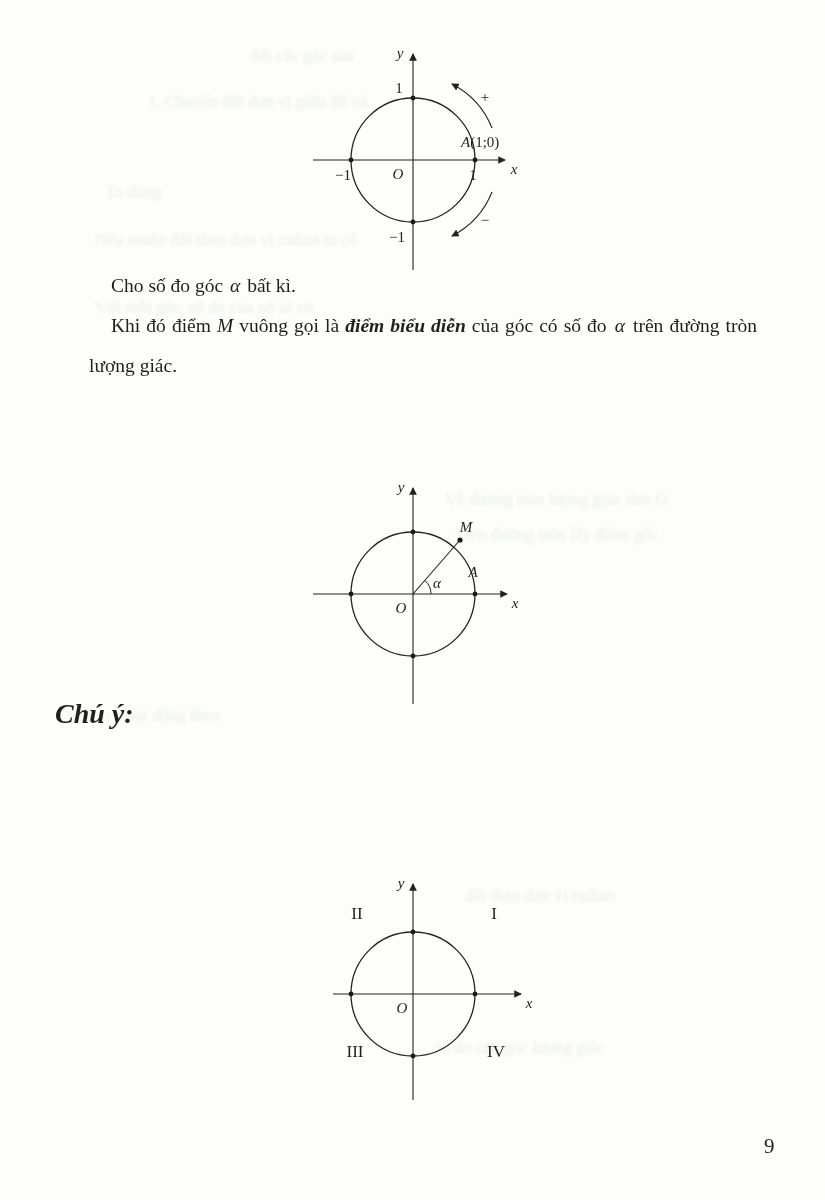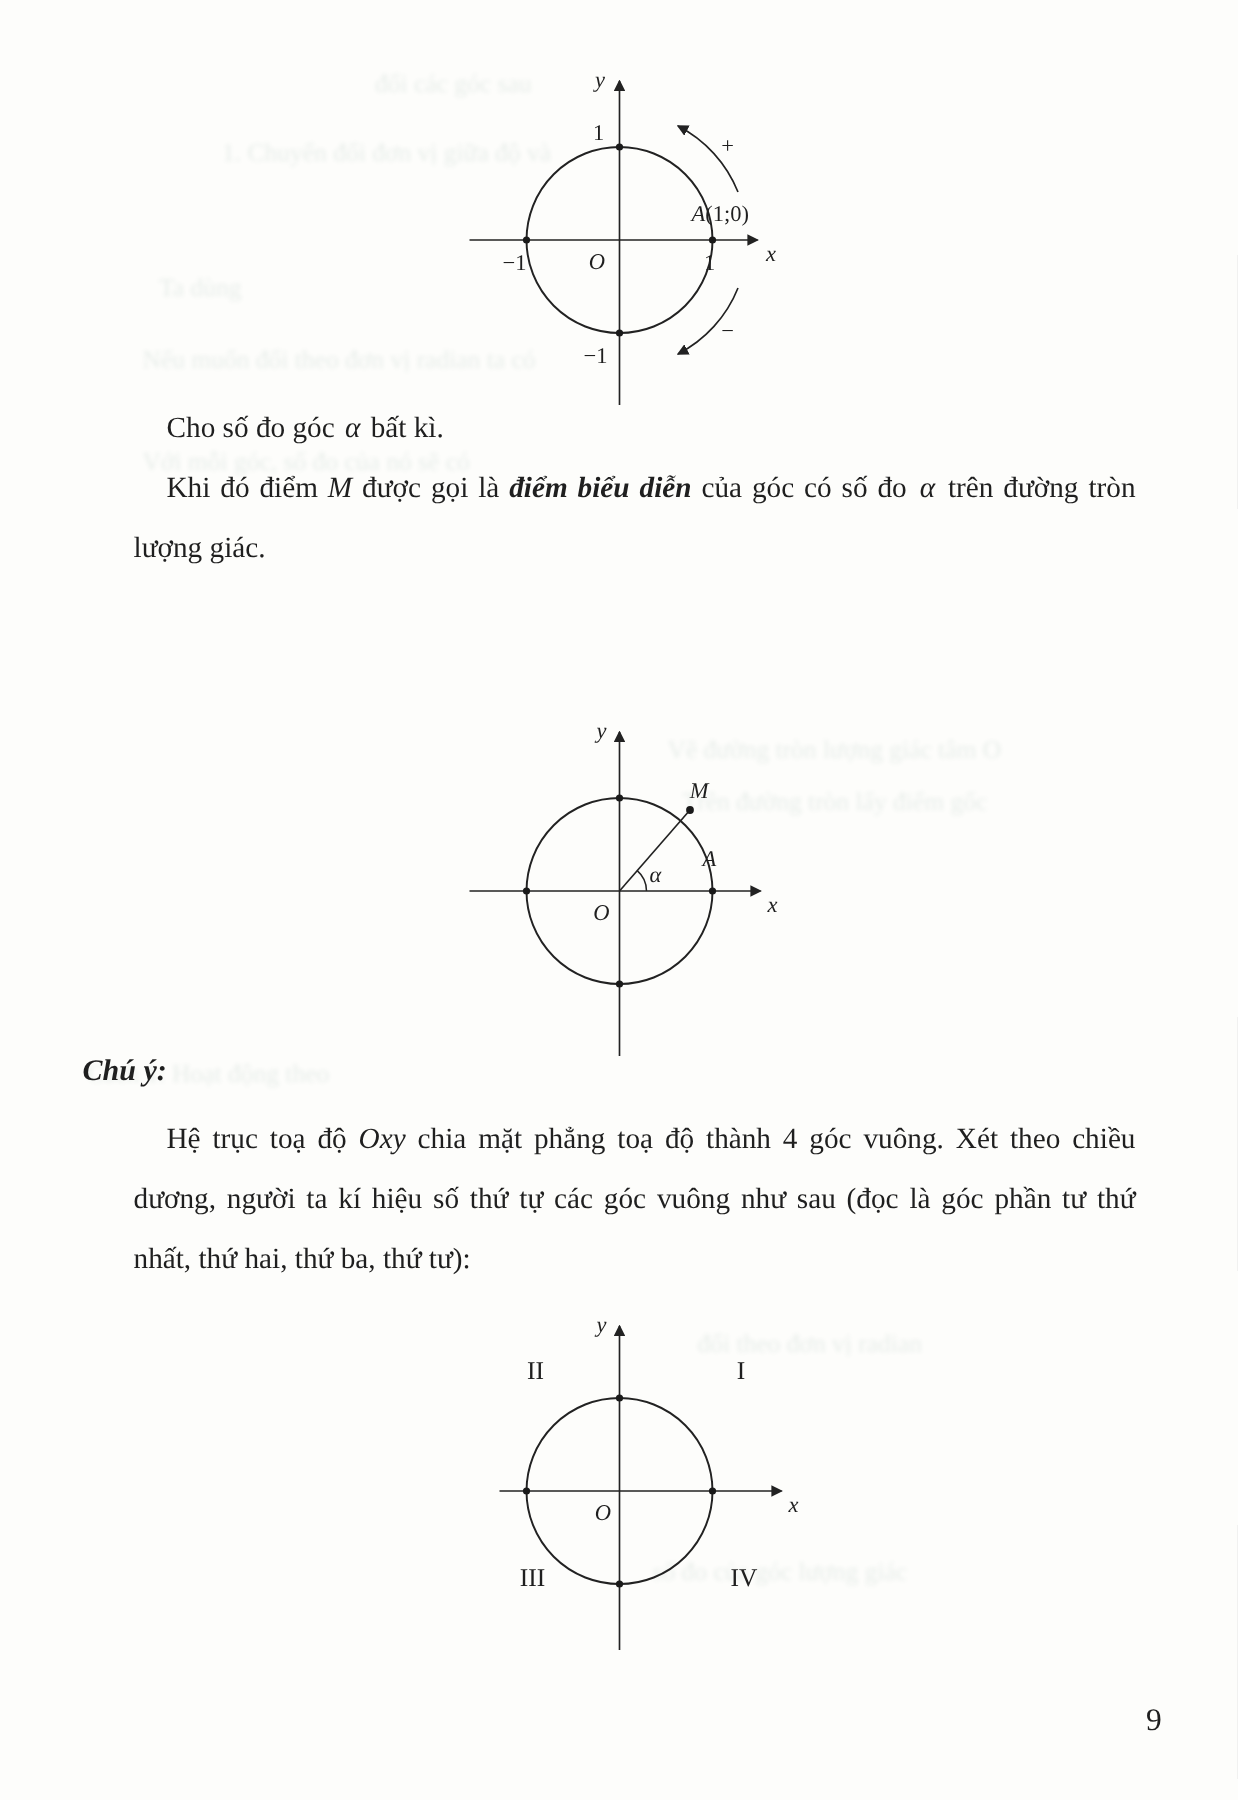--- a/index.html
+++ b/index.html
@@ -35,21 +35,21 @@
     text-align: justify;
     text-indent: 22px;
     margin-left: 34px;
   }
   .var { font-style: italic; }
   .greek { font-style: italic; padding: 0 2px; }
   .bi { font-style: italic; font-weight: bold; }
   .paren { font-size: 26px; font-style: normal; vertical-align: -2px; line-height: 0; }
   .note-heading {
     position: absolute; left: 55px; top: 700px;
-    font-size: 20px; font-weight: bold; font-style: italic;
+    font-size: 28px; font-weight: bold; font-style: italic;
     line-height: 28px; z-index: 2;
   }
   .page-number {
     position: absolute; left: 764px; top: 1134px;
     font-size: 21px; z-index: 2;
   }
   
   .diagram {
     position: absolute; left: 50%;
     transform: translateX(-50%);
@@ -108,21 +108,21 @@
     <text x="182" y="142" text-anchor="middle">1</text>
     <text x="106" y="204" text-anchor="middle">−1</text>
     <text class="it" x="107" y="141" text-anchor="middle">O</text>
     <text x="170" y="109"><tspan class="it" font-style="italic">A</tspan><tspan>(1;0)</tspan></text>
     <text x="194" y="64" text-anchor="middle" font-size="16">+</text>
     <text x="194" y="187" text-anchor="middle" font-size="16">−</text>
   </svg>
 
   <div class="textblock" style="top:266px;">
     <p><span>Cho số đo góc </span><span class="greek">α</span><span> bất kì.</span></p>
-    <p><span>Khi đó điểm </span><span class="var">M</span><span> được gọi là </span><span class="bi">điểm biểu diễn</span><span> của góc có số đo </span><span class="greek">α</span><span> trên đường tròn lượng giác.</span></p>
+    <p><span>Khi đó điểm </span><span class="var">M</span><span> vuông gọi là </span><span class="bi">điểm biểu diễn</span><span> của góc có số đo </span><span class="greek">α</span><span> trên đường tròn lượng giác.</span></p>
   </div>
 
   <svg id="diagram2" class="diagram" width="236" height="240" viewBox="0 0 236 240">
     <defs>
       <marker id="arr2" viewBox="0 0 8 8" refX="7" refY="4" markerWidth="7" markerHeight="7" orient="auto">
         <path d="M0,0 L8,4 L0,8 z" fill="#222"></path>
       </marker>
     </defs>
     <line x1="118" y1="232" x2="118" y2="16" stroke-width="1.1" marker-end="url(#arr2)"></line>
     <line x1="18" y1="122" x2="212" y2="122" stroke-width="1.1" marker-end="url(#arr2)"></line>
@@ -137,23 +137,20 @@
     <text class="it" x="106" y="20" text-anchor="middle">y</text>
     <text class="it" x="220" y="136" text-anchor="middle">x</text>
     <text class="it" x="106" y="141" text-anchor="middle">O</text>
     <text class="it" x="171" y="60" text-anchor="middle">M</text>
     <text class="it" x="178" y="105" text-anchor="middle">A</text>
     <text class="it" x="142" y="116" text-anchor="middle" font-size="13">α</text>
   </svg>
 
   <div class="note-heading">Chú ý:</div>
 
-  <div class="textblock" style="top:740px;">
-    <p><span>Hệ trục toạ độ </span><span class="var">Oxy</span><span> chia mặt phẳng toạ độ thành 4 góc vuông. Xét theo chiều dương, người ta kí hiệu số thứ tự các góc vuông như sau (đọc là góc phần tư thứ nhất, thứ hai, thứ ba, thứ tư):</span></p>
-  </div>
 
   <svg id="diagram3" class="diagram" width="300" height="240" viewBox="0 0 300 240">
     <defs>
       <marker id="arr3" viewBox="0 0 8 8" refX="7" refY="4" markerWidth="7" markerHeight="7" orient="auto">
         <path d="M0,0 L8,4 L0,8 z" fill="#222"></path>
       </marker>
     </defs>
     <line x1="150" y1="228" x2="150" y2="12" stroke-width="1.1" marker-end="url(#arr3)"></line>
     <line x1="70" y1="122" x2="258" y2="122" stroke-width="1.1" marker-end="url(#arr3)"></line>
     <circle class="ring" cx="150" cy="122" r="62" stroke-width="1.3"></circle>

